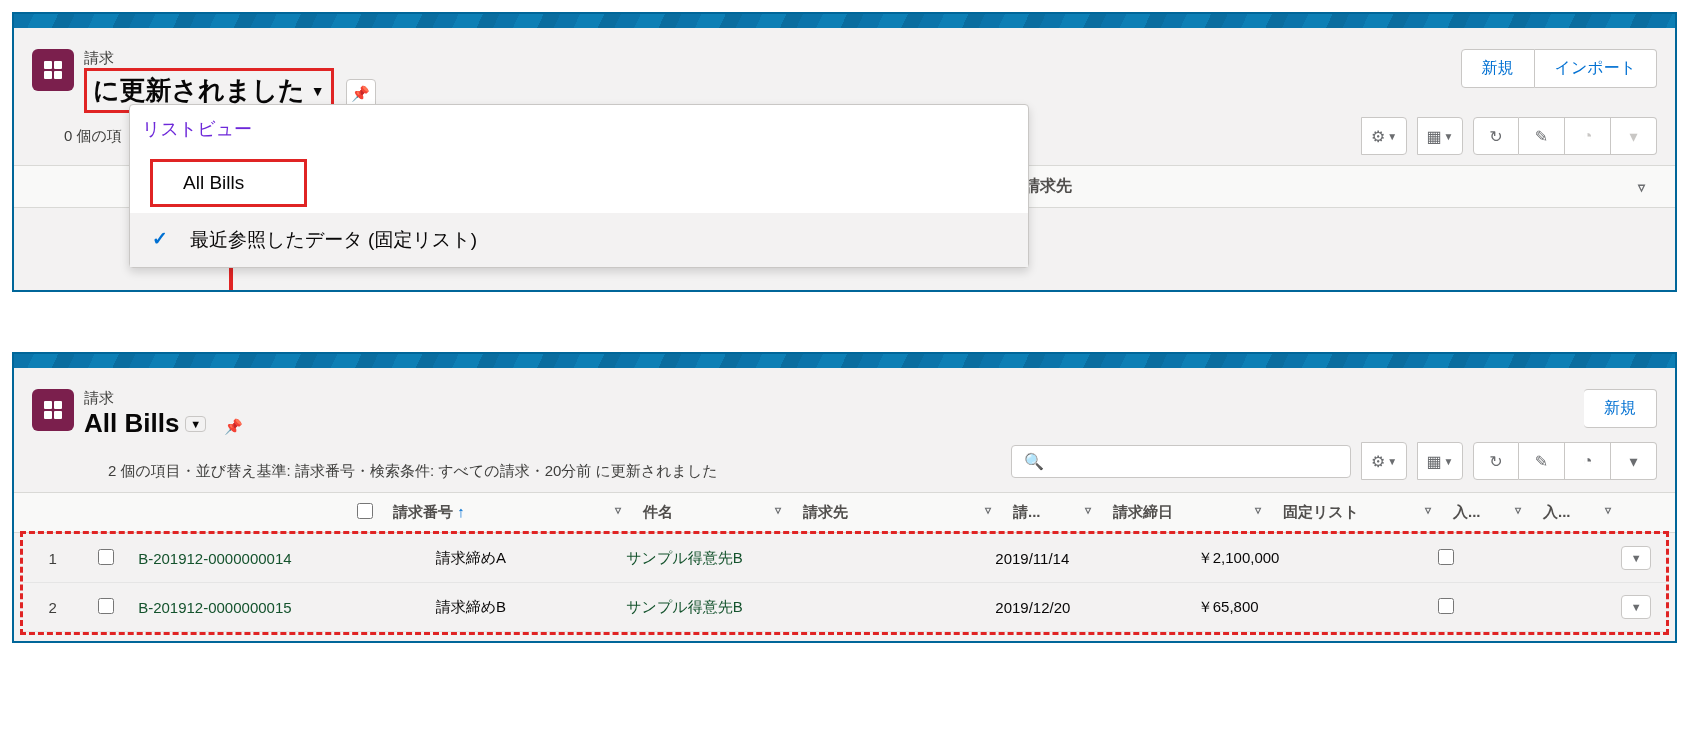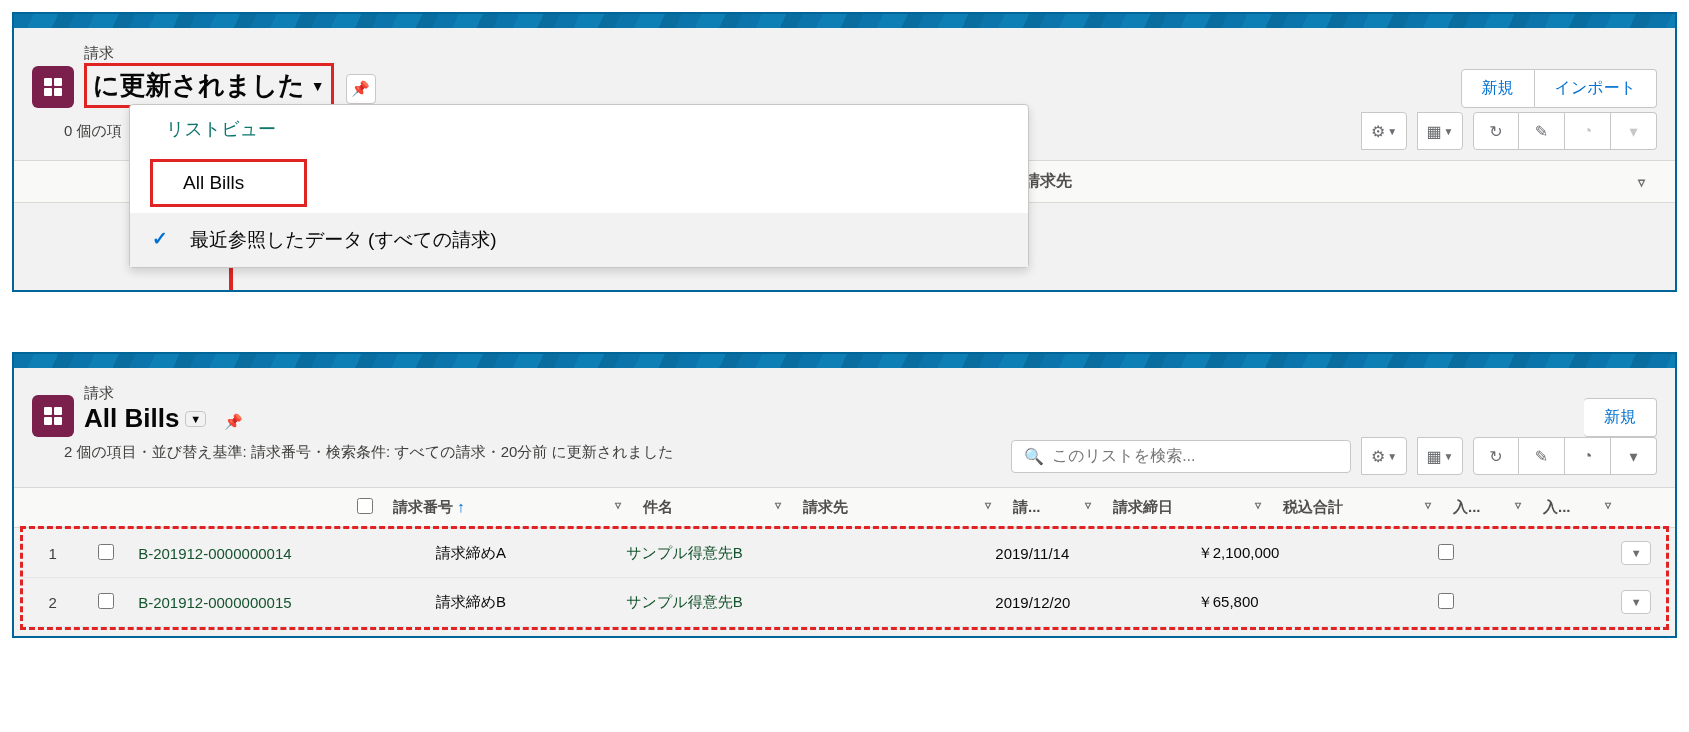--- a/index.html
+++ b/index.html
@@ -14,22 +14,23 @@
     background: #f3f2f2;
     position: relative;
     margin-bottom: 60px;
   }
   .panel-top-border {
     height: 14px;
     background: repeating-linear-gradient(115deg,#0b74aa 0 18px,#0d7fb5 18px 40px,#0a6d9f 40px 55px);
   }
   .header-row {
     display: flex;
-    align-items: flex-end;
-    padding: 16px 18px 0 18px;
+    align-items: flex-start;
+    padding: 10px 18px 0 18px;
+    margin-top: 11px;
   }
   .obj-icon {
     width: 42px; height: 42px;
     border-radius: 6px;
     background: #7b1f4d;
     display: flex; align-items: center; justify-content: center;
     margin-right: 10px;
     flex: 0 0 auto;
   }
   .obj-icon svg { fill: #fff; }
@@ -71,21 +72,21 @@
   .icon-btn-group .icon-btn:last-child { border-radius: 0 4px 4px 0; }
   .icon-btn.disabled { color: #c9c7c5; cursor: default; }
 
   
   .dropdown {
     position: absolute; left: 115px; top: 90px;
     width: 900px; background: #fff; border: 1px solid #c9c7c5; border-radius: 4px;
     box-shadow: 0 4px 10px rgba(0,0,0,.15);
     z-index: 10;
   }
-  .dd-header { padding: 12px 36px; color: #0f766e; font-size: 18px; }
+  .dd-header { padding: 12px 12px; color: #6d28d9; font-size: 18px; }
   .dd-item {
     padding: 14px 20px 14px 60px; font-size: 19px; position: relative; cursor: pointer;
   }
   .dd-item.highlight { background: #f3f2f2; }
   .dd-item .check {
     position: absolute; left: 22px; top: 14px; color: #0070d2; font-weight: 700;
   }
   .dd-item.boxed { display: inline-block; border: 3px solid #e02424; padding: 10px 60px 10px 30px; margin: 6px 0 6px 20px; font-weight: 400; }
 
   .col-header-row {
@@ -132,21 +133,21 @@
   .tbl a { color: #14532d; text-decoration: none; }
   .tbl .row-action {
     width: 30px; height: 24px; border: 1px solid #c9c7c5; border-radius: 4px;
     display: inline-flex; align-items: center; justify-content: center; background: #fff;
     color: #6b6d70; font-size: 11px; cursor: pointer;
   }
   .tbl input[type=checkbox] { width: 16px; height: 16px; }
   .rows-highlight {
     border: 3px dashed #e02424; margin: -2px 6px 6px 6px;
   }
-  .panel2 .sub-flex { display: flex; align-items: flex-start; }
+  .panel2 .sub-flex { display: flex; align-items: flex-end; margin-left: 44px; }
 </style>
 </head>
 <body>
 
 <div class="panel" style="height:280px; overflow:hidden;">
   <div class="panel-top-border"></div>
 
   <div class="header-row">
     <div class="obj-icon">
       <svg width="24" height="24" viewBox="0 0 24 24">
@@ -210,21 +211,21 @@
     <span class="chev">▿</span>
   </div>
 
   <div class="dropdown">
     <div class="dd-header">リストビュー</div>
     <div class="dd-item boxed">
       <span>All Bills</span>
     </div>
     <div class="dd-item highlight">
       <span class="check">✓</span>
-      <span>最近参照したデータ (すべての請求)</span>
+      <span>最近参照したデータ (固定リスト)</span>
     </div>
   </div>
 
   <div class="arrow-down"></div>
 </div>
 
 <div class="panel panel2">
   <div class="panel-top-border"></div>
 
   <div class="header-row">
@@ -249,21 +250,20 @@
     <div class="header-actions">
       <button class="btn solo">新規</button>
     </div>
   </div>
 
   <div class="sub-flex">
     <div class="meta-text">2 個の項目・並び替え基準: 請求番号・検索条件: すべての請求・20分前 に更新されました</div>
     <div class="sub-row2" style="margin-left:auto">
       <div class="search-box">
         <span style="margin-right:8px">🔍</span>
-        <input type="text" placeholder="このリストを検索..." style="">
       </div>
       <div class="icon-btn-group">
         <div class="icon-btn">
             <span>⚙</span>
             <span style="font-size:10px;margin-left:2px">▼</span>
           </div>
       </div>
       <div class="icon-btn-group">
         <div class="icon-btn">
             <span>▦</span>
@@ -290,21 +290,21 @@
   <table class="tbl">
     <thead>
       <tr>
         <th class="num"></th>
         <th class="cb"><input type="checkbox" style=""></th>
         <th style="width:250px"><span>請求番号</span> <span class="sort">↑</span><span class="chev">▿</span></th>
         <th style="width:160px"><span>件名</span><span class="chev">▿</span></th>
         <th style="width:210px"><span>請求先</span><span class="chev">▿</span></th>
         <th style="width:100px"><span>請...</span><span class="chev">▿</span></th>
         <th style="width:170px"><span>請求締日</span><span class="chev">▿</span></th>
-        <th style="width:170px"><span>税込合計</span><span class="chev">▿</span></th>
+        <th style="width:170px"><span>固定リスト</span><span class="chev">▿</span></th>
         <th style="width:90px"><span>入...</span><span class="chev">▿</span></th>
         <th style="width:90px"><span>入...</span><span class="chev">▿</span></th>
         <th style="width:50px"></th>
       </tr>
     </thead>
   </table>
 
   <div class="rows-highlight">
     <table class="tbl">
       <tbody id="rows-body">

